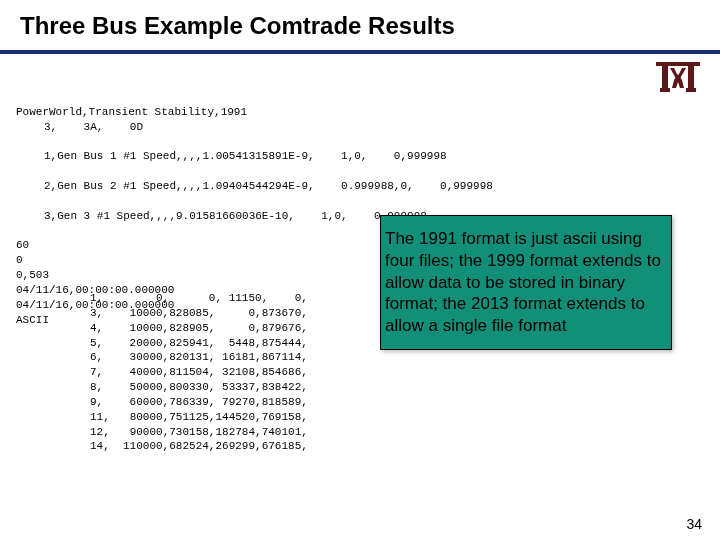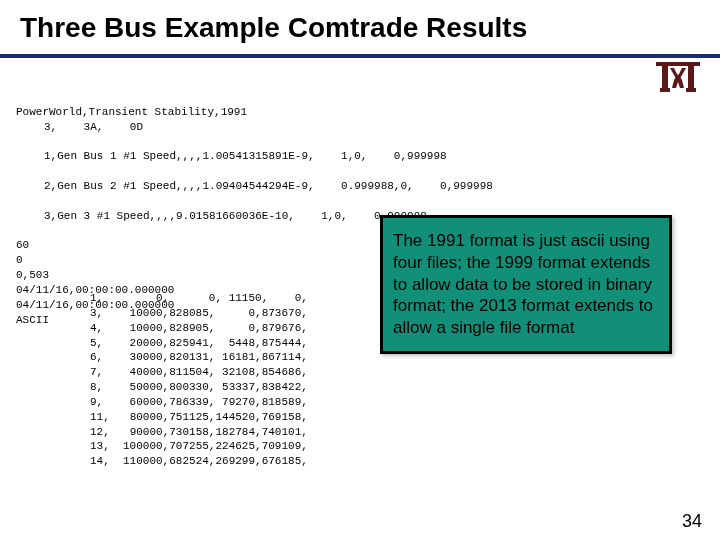--- a/index.html
+++ b/index.html
@@ -9,21 +9,21 @@
     background: #ffffff;
     font-family: Arial, Helvetica, sans-serif;
     position: relative;
     overflow: hidden;
   }
   .title-bar {
     padding: 12px 20px 10px 20px;
     border-bottom: 4px solid #1a2e6e;
   }
   .title {
-    font-size: 28px;
+    font-size: 24px;
     font-weight: bold;
     color: #000;
   }
   .logo {
     position: absolute;
     top: 62px;
     right: 20px;
     width: 44px;
     height: 34px;
   }
@@ -47,34 +47,34 @@
     color: #000;
     line-height: 1.35;
   }
   .dat-block .row { white-space: pre; }
   .callout {
     position: absolute;
     top: 215px;
     left: 380px;
     width: 292px;
     background: #118f78;
-    border: 3px solid #000000;
-    padding: 12px 10px;
+    border: 1px solid #000000;
+    padding: 12px 4px;
     box-shadow: 2px 2px 4px rgba(0,0,0,0.25);
   }
   .callout-text {
     font-size: 17px;
     color: #000;
     line-height: 1.28;
   }
   .page-num {
     position: absolute;
     bottom: 8px;
     right: 18px;
-    font-size: 18px;
+    font-size: 14px;
     color: #000;
   }
 </style>
 </head>
 <body>
 
 <div class="title-bar">
   <h1 class="title">Three Bus Example Comtrade Results</h1>
 </div>
 
@@ -108,21 +108,20 @@
   <div class="row"><span>1,</span>        <span>0,</span>      <span>0,</span> <span>11150,</span>    <span>0,</span></div>
   <div class="row"><span>3,</span>    <span>10000,</span><span>828085,</span>     <span>0,</span><span>873670,</span></div>
   <div class="row"><span>4,</span>    <span>10000,</span><span>828905,</span>     <span>0,</span><span>879676,</span></div>
   <div class="row"><span>5,</span>    <span>20000,</span><span>825941,</span>  <span>5448,</span><span>875444,</span></div>
   <div class="row"><span>6,</span>    <span>30000,</span><span>820131,</span> <span>16181,</span><span>867114,</span></div>
   <div class="row"><span>7,</span>    <span>40000,</span><span>811504,</span> <span>32108,</span><span>854686,</span></div>
   <div class="row"><span>8,</span>    <span>50000,</span><span>800330,</span> <span>53337,</span><span>838422,</span></div>
   <div class="row"><span>9,</span>    <span>60000,</span><span>786339,</span> <span>79270,</span><span>818589,</span></div>
   <div class="row"><span>11,</span>   <span>80000,</span><span>751125,</span><span>144520,</span><span>769158,</span></div>
   <div class="row"><span>12,</span>   <span>90000,</span><span>730158,</span><span>182784,</span><span>740101,</span></div>
-  <div class="row"><span>13,</span>  <span>100000,</span><span>707255,</span><span>224625,</span><span>709109,</span></div>
   <div class="row"><span>14,</span>  <span>110000,</span><span>682524,</span><span>269299,</span><span>676185,</span></div>
 </div>
 
 <div class="callout">
   <div class="callout-text">The 1991 format is just ascii using four files; the 1999 format extends to allow data to be stored in binary format; the 2013 format extends to allow a single file format</div>
 </div>
 
 <div class="page-num">34</div>
 
 </body></html>

